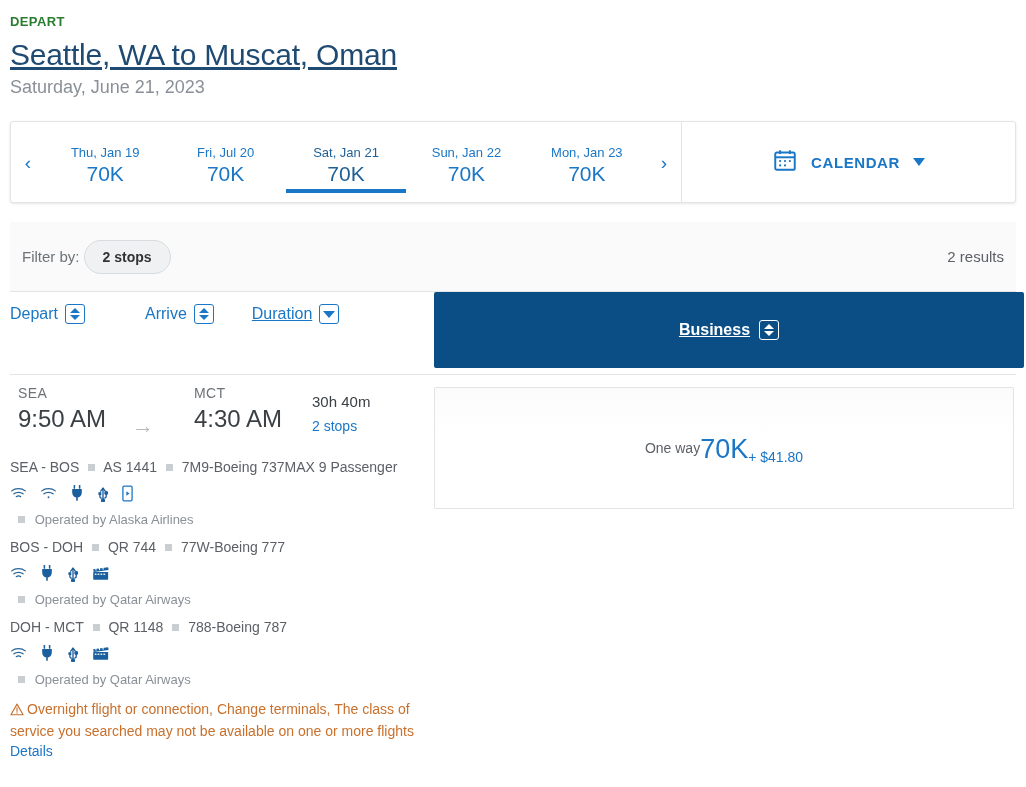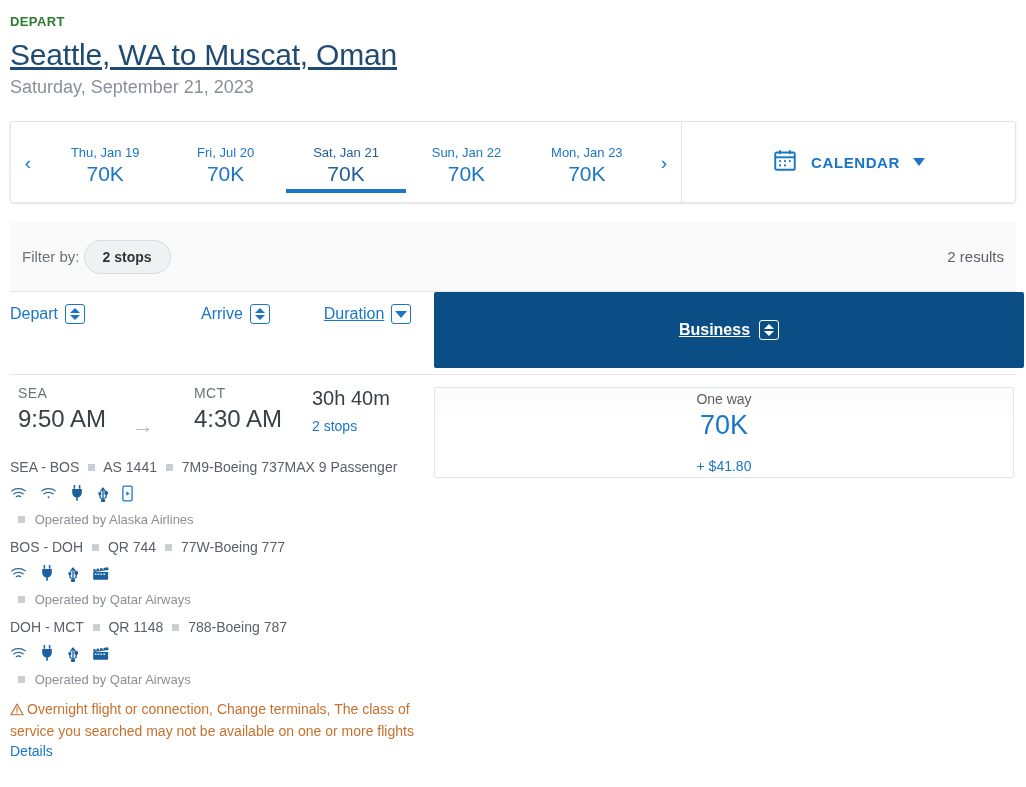--- a/index.html
+++ b/index.html
@@ -197,22 +197,22 @@
     border-left: 5px solid transparent;
     border-right: 5px solid transparent;
     border-top: 5px solid #1a76c6;
   }
   .sort-box.single .tri-down {
     border-left-width: 6px;
     border-right-width: 6px;
     border-top-width: 7px;
   }
   #sort-depart { margin-left: 0; }
-  #sort-arrive { margin-left: 116px; }
-  #sort-duration { margin-left: 54px; align-items: center; }
+  #sort-arrive { margin-left: 60px; }
+  #sort-duration { margin-left: 38px; align-items: center; }
 
   .fare-header {
     position: absolute;
     left: 424px;
     top: 0;
     width: 590px;
     height: 76px;
     background: #0b4e85;
     border-radius: 2px;
     display: flex;
@@ -247,21 +247,21 @@
   #tb-dep { left: 8px; }
   #tb-arr { left: 184px; }
   .arrow-mid {
     position: absolute;
     left: 122px; top: 30px;
     color: #b6babd;
     font-size: 22px;
     line-height: 1;
   }
   .dur-block { position: absolute; left: 302px; top: 2px; }
-  .dur-block .dur { font-size: 20px; color: #3b4045; }
+  .dur-block .dur { font-size: 15px; color: #3b4045; margin-top: 6px; }
   .dur-block .stops { font-size: 14px; color: #1a76c6; margin-top: 8px; cursor: pointer; }
 
   .segments { margin-top: 12px; }
   .segment { margin-bottom: 12px; }
   .seg-line { font-size: 14px; color: #5c6066; }
   .seg-line .sep {
     display: inline-block;
     width: 7px; height: 7px;
     background: #c9ced2;
     margin: 0 5px 1px 5px;
@@ -295,26 +295,26 @@
     margin-top: 2px;
     cursor: pointer;
   }
 
   
   .fare-card {
     position: absolute;
     left: 424px;
     top: 12px;
     width: 580px;
-    height: 91px;
+    height: 122px;
     background: linear-gradient(#fbfbfb, #ffffff 40%);
     border: 1px solid #e2e5e8;
     border-radius: 2px;
     display: flex;
-    flex-direction: column;
+    flex-direction: row;
     align-items: center;
     justify-content: center;
     cursor: pointer;
   }
   .fare-card .fc-type { font-size: 14px; color: #5c6066; }
   .fare-card .fc-points {
     font-size: 27px;
     color: #1a76c6;
     margin-top: 3px;
     font-weight: 400;
@@ -322,21 +322,21 @@
   .fare-card .fc-cash { font-size: 14px; color: #1a76c6; margin-top: 17px; }
 </style>
 </head>
 <body>
 
 <div class="page">
 
   <div class="header">
     <div class="depart-eyebrow">DEPART</div>
     <div class="route-title">Seattle, WA to Muscat, Oman</div>
-    <div class="route-date">Saturday, September 21, 2023</div>
+    <div class="route-date">Saturday, June 21, 2023</div>
   </div>
 
   <div class="date-strip">
     <div class="date-scroll">
       <div class="chev">‹</div>
       <div class="date-items">
 
         <div class="date-item">
           <div class="d-label">Thu, Jan 19</div>
           <div class="d-price">70K</div>

